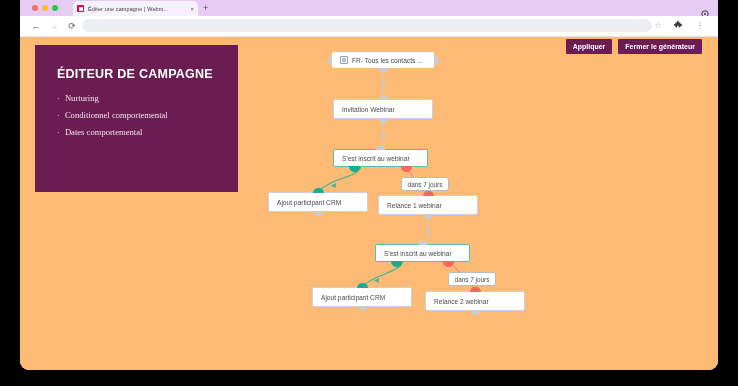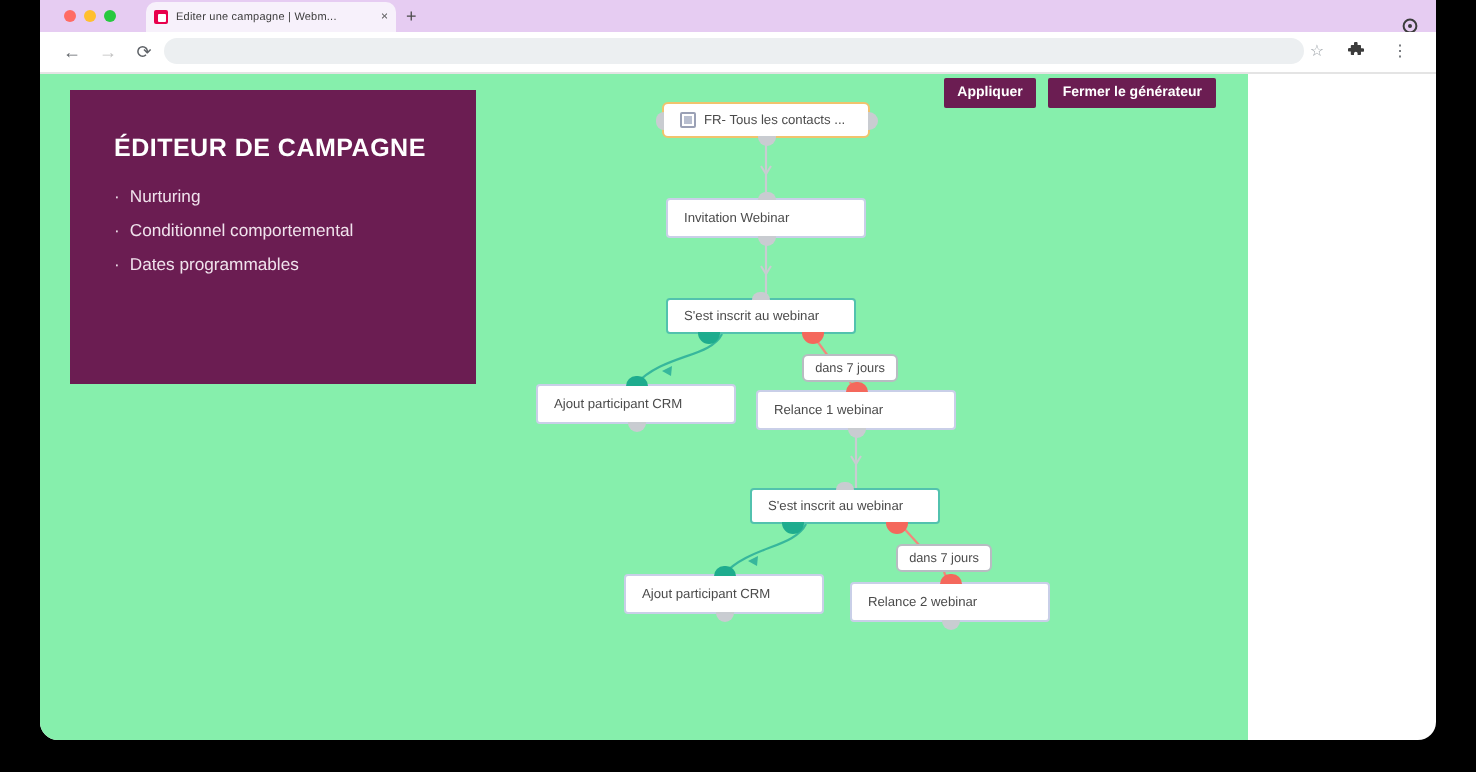--- a/index.html
+++ b/index.html
@@ -52,42 +52,42 @@
     position:absolute;left:62px;top:3px;width:570px;height:13px;
     background:#eceff1;border-radius:7px;
   }
   .tb-icon{position:absolute;top:5px;color:#5f6368;font-size:8px;line-height:9px;}
   .ic-star{right:56px;color:#9aa0a6;}
   .ic-ext{right:36px;}
   .ic-menu{right:14px;letter-spacing:0;}
 
   
   .page{
-    position:absolute;left:0;top:37px;width:576px;height:333px;background:#86efac;padding-left:28px;
+    position:absolute;left:0;top:37px;width:698px;height:333px;background:#fdba74;
   }
 
   
   .actions{position:absolute;right:16px;top:2px;display:flex;gap:6px;}
   .btn{
     background:#6b1d52;color:#fff;font-size:7px;font-weight:bold;
     padding:4px 7px;border-radius:1px;border:none;cursor:pointer;
     font-family:"Liberation Sans",sans-serif;white-space:nowrap;
   }
 
   
   .promo{
     position:absolute;left:15px;top:8px;width:203px;height:147px;
     background:#6b1d52;color:#fff;box-sizing:border-box;padding:22px 18px 0 22px;
   }
   .promo h1{
     font-size:12.5px;font-weight:bold;margin:0 0 12px 0;letter-spacing:.02em;
   }
   .promo ul{list-style:none;margin:0;padding:0;}
   .promo li{
-    font-size:8.6px;color:#f0e2ec;margin-bottom:7px;white-space:nowrap;
+    font-size:8.6px;color:#f0e2ec;margin-bottom:7px;white-space:nowrap;font-family:Liberation Serif, serif;
   }
   .promo li:before{content:"\00b7";margin-right:5px;}
 
   
   .canvas{position:absolute;left:0;top:0;width:698px;height:333px;}
   .svg-layer{position:absolute;left:0;top:0;width:698px;height:333px;pointer-events:none;}
 
   .node{
     position:absolute;box-sizing:border-box;background:#fff;
     border:1px solid #c9cfe8;border-radius:2px;
@@ -172,21 +172,21 @@
     <div class="actions">
       <button class="btn">Appliquer</button>
       <button class="btn">Fermer le générateur</button>
     </div>
 
     <div class="promo">
       <h1>ÉDITEUR DE CAMPAGNE</h1>
       <ul>
         <li>Nurturing</li>
         <li>Conditionnel comportemental</li>
-        <li>Dates programmables</li>
+        <li>Dates comportemental</li>
       </ul>
     </div>
 
     <div class="canvas">
 
       <svg class="svg-layer">
 
         <path d="M363,32 L363,62" stroke="#c9ccd1" stroke-width="1.1" fill="none"></path>
         <path d="M360.5,46 L363,50 L365.5,46" stroke="#c9ccd1" stroke-width="1" fill="none"></path>
 

